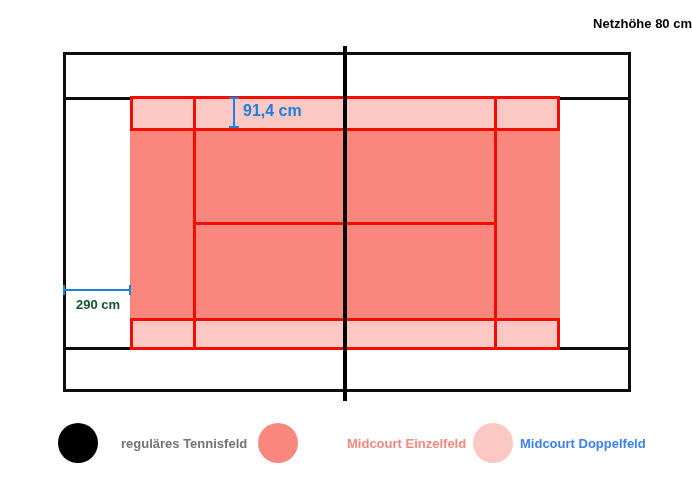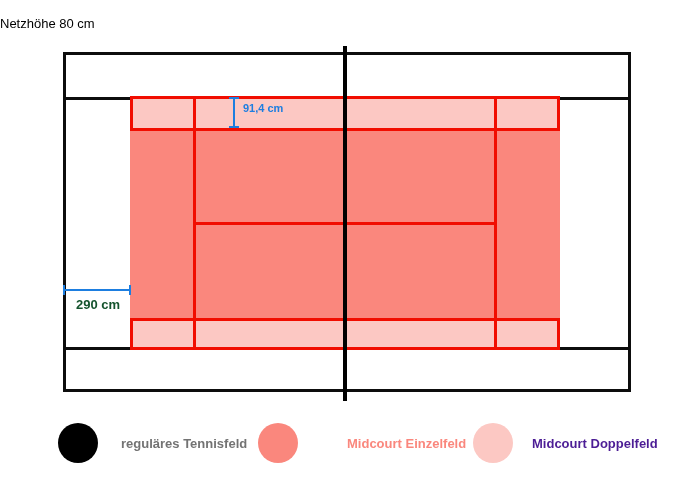--- a/index.html
+++ b/index.html
@@ -13,23 +13,23 @@
     width: 692px;
     height: 490px;
     background: #ffffff;
     overflow: hidden;
   }
   .abs { position: absolute; box-sizing: border-box; }
 
   
   .title {
     left: 0; right: 0; top: 16px;
-    text-align: left;
+    text-align: right;
     font-size: 13px;
-    font-weight: normal;
+    font-weight: bold;
     color: #000000;
   }
 
   
   .court-outline {
     left: 63px; top: 52px;
     width: 568px; height: 340px;
     border: 3px solid #0d0d0d;
   }
   .sideline {
@@ -74,21 +74,21 @@
     background: #000000;
   }
 
   
   .dim { background: #1d7ee0; }
   .dim-v-line  { left: 233px; top: 97px;  width: 2px;  height: 31px; }
   .dim-v-cap-t { left: 229px; top: 97px;  width: 10px; height: 2px; }
   .dim-v-cap-b { left: 229px; top: 126px; width: 10px; height: 2px; }
   .dim-v-label {
     left: 243px; top: 102px;
-    font-size: 11px; font-weight: bold; color: #1d7ee0;
+    font-size: 16px; font-weight: bold; color: #1d7ee0;
     white-space: nowrap;
   }
   .dim-h-line  { left: 63px;  top: 289px; width: 68px; height: 2px; }
   .dim-h-cap-l { left: 63px;  top: 285px; width: 2px;  height: 10px; }
   .dim-h-cap-r { left: 129px; top: 285px; width: 2px;  height: 10px; }
   .dim-h-label {
     left: 76px; top: 297px;
     font-size: 13px; font-weight: bold; color: #14532d;
     white-space: nowrap;
   }
@@ -103,21 +103,21 @@
     top: 436px;
     font-size: 13px;
     font-weight: bold;
     white-space: nowrap;
   }
   .swatch-court    { left: 58px;  background: #000000; }
   .swatch-singles  { left: 258px; background: #fa877d; }
   .swatch-doubles  { left: 473px; background: #fcc8c3; }
   .label-court     { left: 121px; color: #737373; }
   .label-singles   { left: 307px; color: #fa877d; padding-left: 40px; }
-  .label-doubles   { left: 532px; color: #4c1d95; }
+  .label-doubles   { left: 520px; color: #3b82f6; }
 </style>
 </head>
 <body>
 
 <div class="canvas">
 
   <div class="abs title">Netzhöhe 80 cm</div>
 
   <div class="abs court-outline"></div>
   <div class="abs sideline sideline-top"></div>

